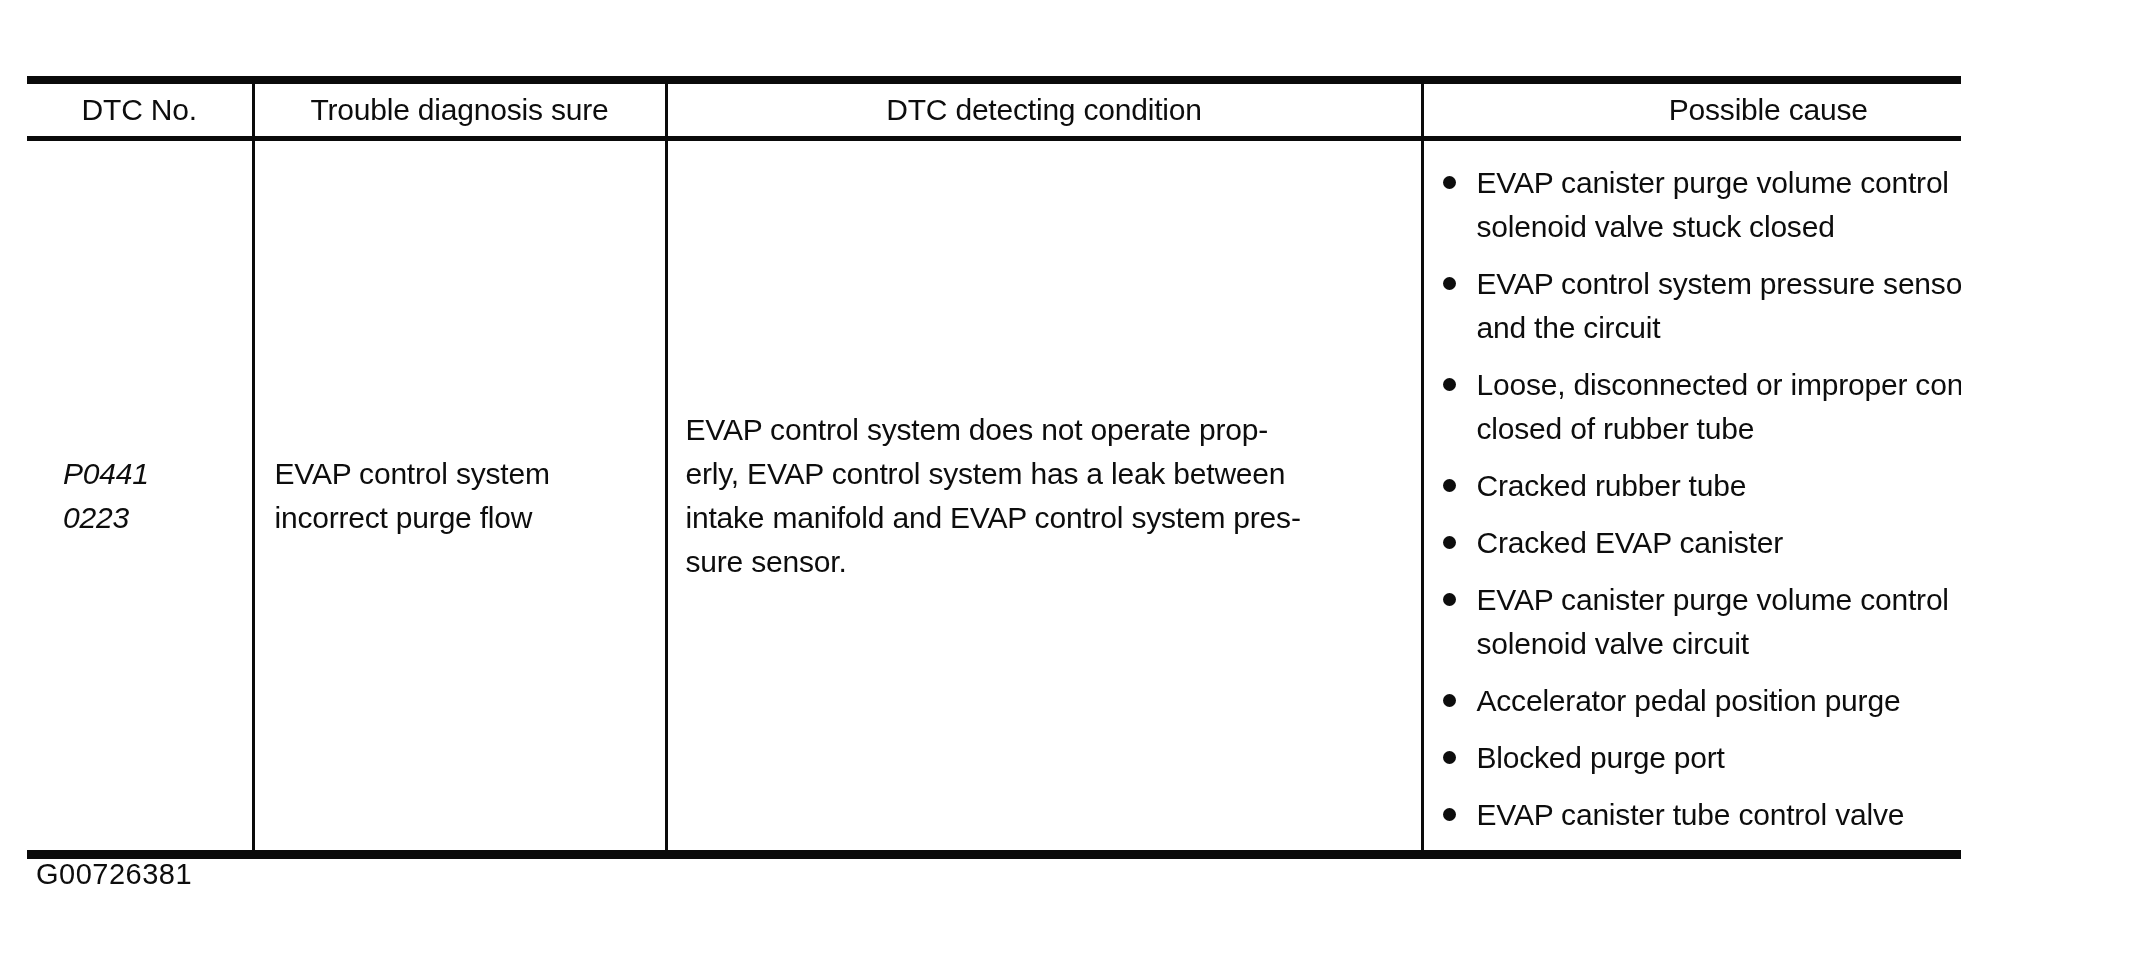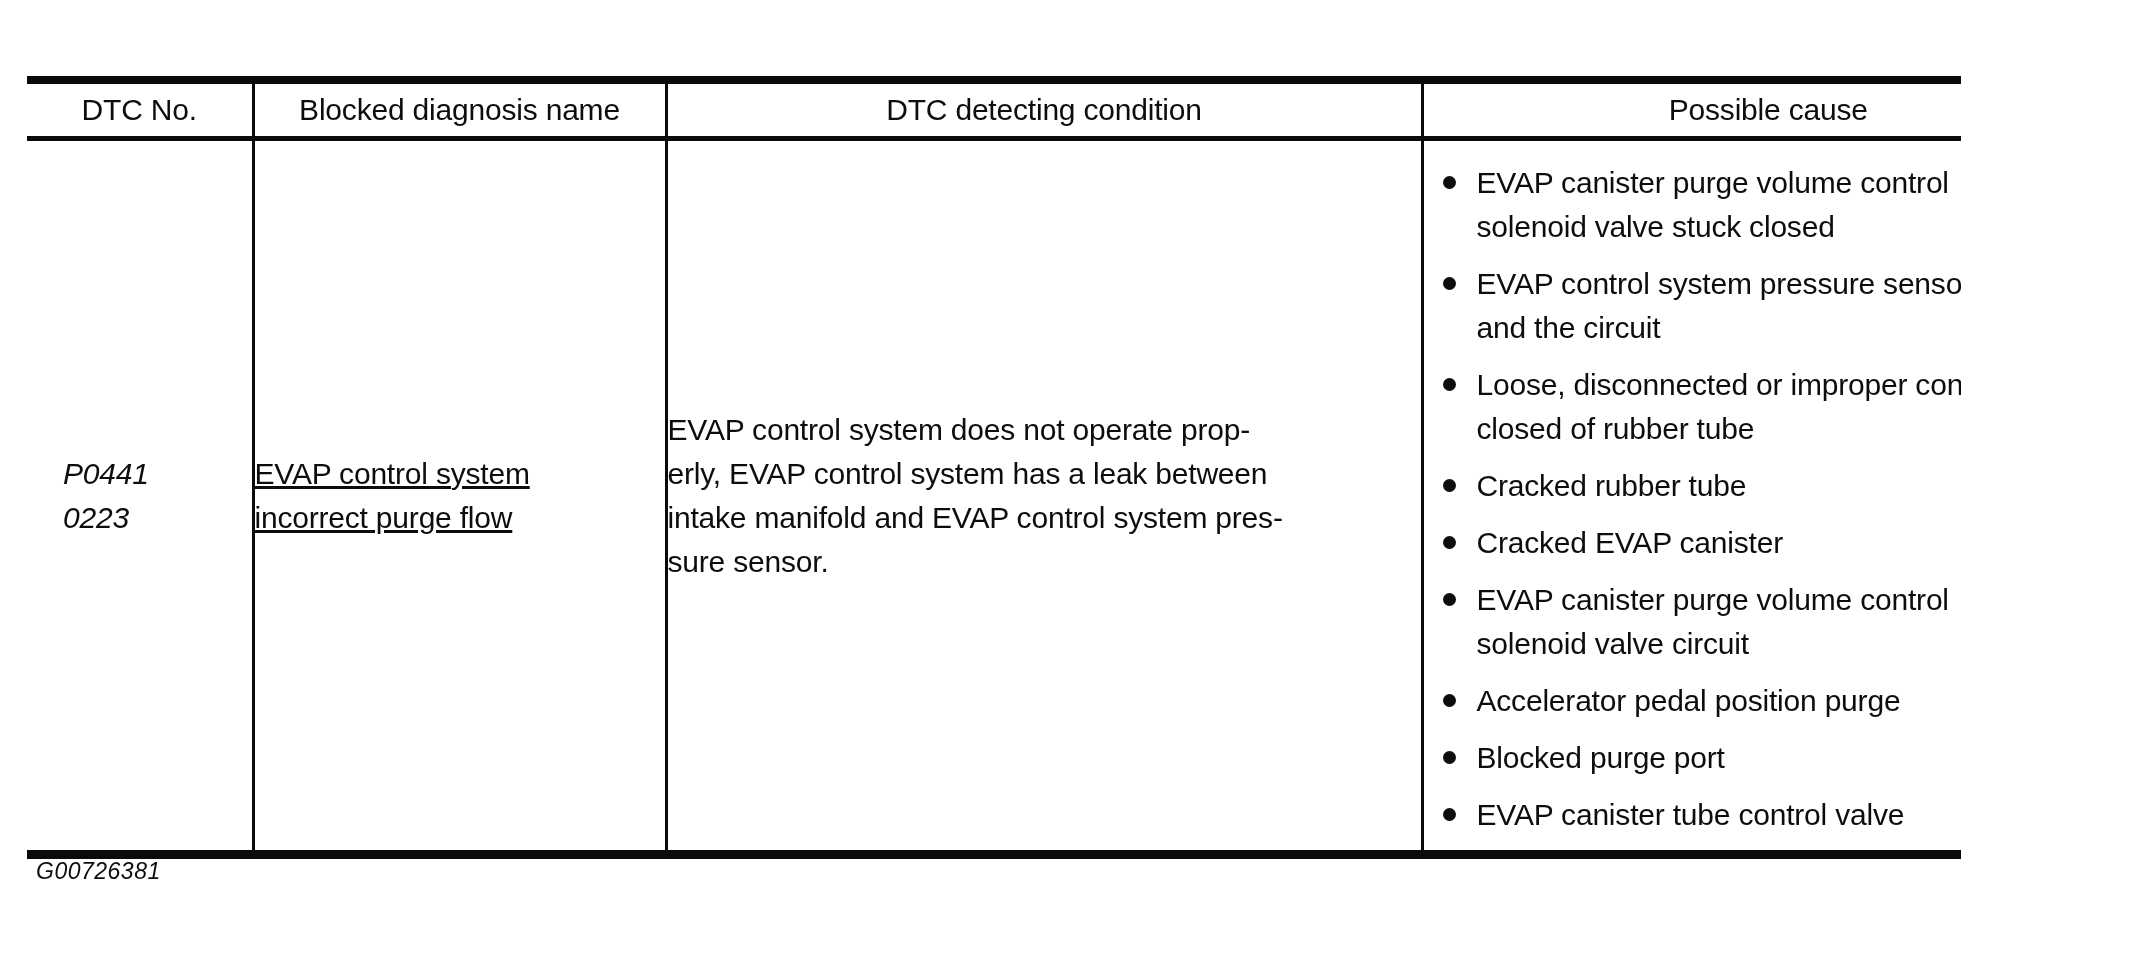--- a/index.html
+++ b/index.html
@@ -46,22 +46,22 @@
   }
   td {
     vertical-align: middle;
     font-size: 30px;
     line-height: 44px;
     padding: 0;
   }
   td.cell-body { height: 692px; }
 
   .dtc-no-cell   { padding-left: 36px; font-style: italic; }
-  .name-cell     { white-space: pre-line; text-decoration: underline; }
-  .cond-cell     { padding-right: 8px; white-space: pre-line; }
+  .name-cell     { padding-left: 20px; white-space: pre-line; }
+  .cond-cell     { padding-left: 18px; padding-right: 8px; white-space: pre-line; }
   .causes-cell   { vertical-align: top; padding: 12px 6px 0 11px; }
 
   ul.causes-list {
     list-style: none;
     margin: 8px;
     padding: 0;
   }
   ul.causes-list li {
     display: flex;
     align-items: flex-start;
@@ -77,41 +77,40 @@
   }
   .cause-text {
     white-space: pre-line;
     font-size: 30px;
     line-height: 44px;
   }
   .figure-id {
     position: absolute;
     left: 36px;
     top: 858px;
-    font-size: 23px;
+    font-size: 29px;
     letter-spacing: 0.5px;
-    font-style: italic;
   }
 </style>
 </head>
 <body>
 
 <div class="page">
 
   <table class="dtc-table">
     <colgroup>
       <col class="c1">
         <col class="c2">
         <col class="c3">
         <col class="c4">
     </colgroup>
     <thead>
       <tr>
         <th class="divider-right">DTC No.</th>
-        <th class="divider-right">Blocked diagnosis name</th>
+        <th class="divider-right">Trouble diagnosis sure</th>
         <th class="divider-right">DTC detecting condition</th>
         <th>Possible cause</th>
       </tr>
     </thead>
     <tbody>
       <tr>
         <td class="cell-body dtc-no-cell divider-right">
           <div>P0441</div>
           <div>0223</div>
         </td>

